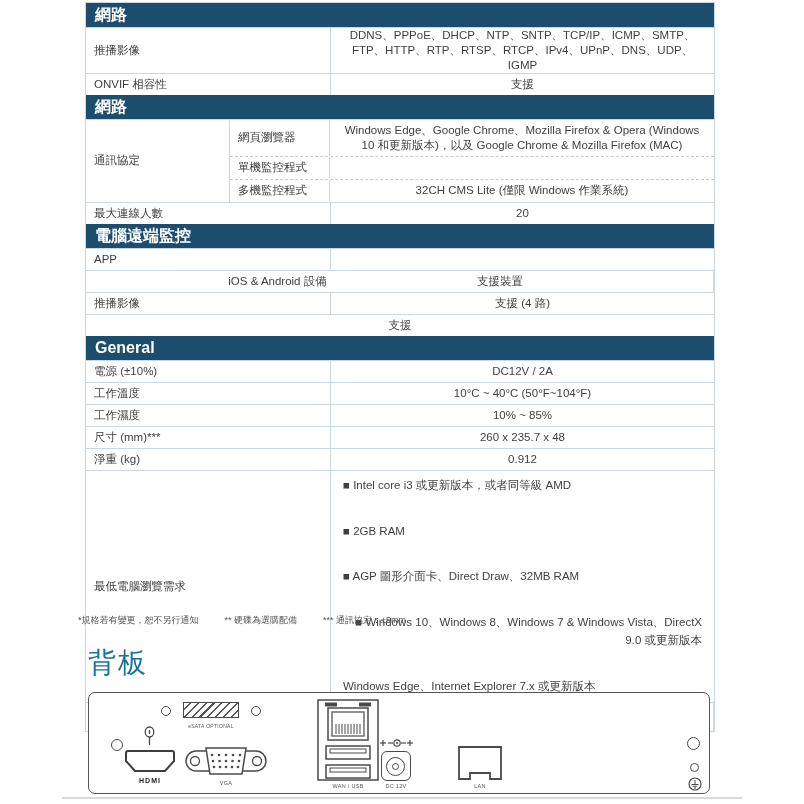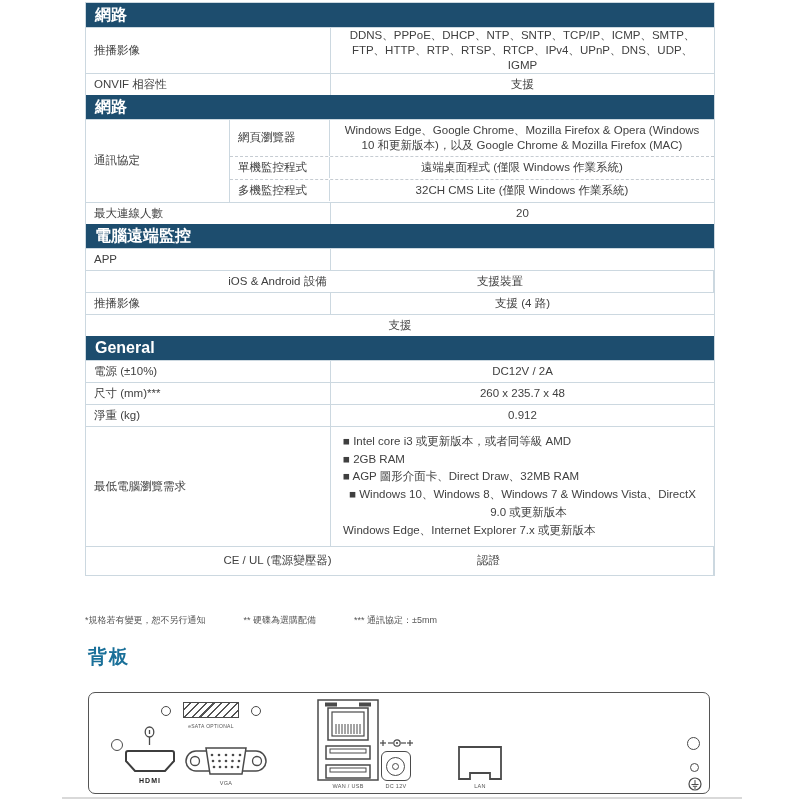--- a/index.html
+++ b/index.html
@@ -13,26 +13,26 @@
   .tr.r29{min-height:29px;}
   .td{box-sizing:border-box;line-height:1.3;}
   .lbl{width:245px;border-right:1px solid #ccd8e0;padding:3px 8px;display:flex;align-items:center;}
   .val{flex:1;display:flex;align-items:center;justify-content:center;text-align:center;padding:0 14px;}
   .glbl{width:144px;border-right:1px solid #ccd8e0;padding:3px 8px;display:flex;align-items:center;}
   .gcol{flex:1;display:flex;flex-direction:column;}
   .subrow{display:flex;min-height:22px;}
   .subrow + .subrow{border-top:1px dashed #c6ccd2;align-items:center;}
   .subrow.h36{min-height:36px;}
   .slbl{width:100px;border-right:1px solid #ccd8e0;padding:3px 8px;display:flex;align-items:center;}
-  .bullets{flex-direction:column;align-items:flex-start;justify-content:center;text-align:center;padding:6px 12px;line-height:1.55;}
+  .bullets{flex-direction:column;align-items:flex-start;justify-content:center;text-align:right;padding:6px 12px;line-height:1.55;gap:28px;}
   .hang{padding-left:12px;text-indent:-12px;}
   
-  .foot{position:absolute;left:85px;top:614px;display:flex;gap:38px;font-size:9px;color:#555;}
+  .foot{position:absolute;left:78px;top:614px;display:flex;gap:26px;font-size:9px;color:#555;}
   
-  .bp-title{position:absolute;left:88px;top:644px;font-size:19px;font-weight:bold;color:#1a7099;letter-spacing:2px;}
+  .bp-title{position:absolute;left:88px;top:644px;font-size:28px;font-weight:normal;color:#1a7099;letter-spacing:2px;}
   .panel{position:absolute;left:88px;top:692px;width:622px;height:102px;border:1.5px solid #555;border-radius:7px;box-sizing:border-box;background:#fff;}
   .panel *{position:absolute;box-sizing:border-box;}
   .hole{border:1.5px solid #4a4a4a;border-radius:50%;}
   .hatch{border:1.5px solid #4a4a4a;background:repeating-linear-gradient(135deg,transparent 0 4px,#555 4px 5.5px);}
   .plabel{font-size:5.5px;color:#555;text-align:center;letter-spacing:.3px;white-space:nowrap;}
   .plabel.big{font-size:7px;font-weight:bold;color:#222;letter-spacing:1px;}
   .dc-jack{border:1.5px solid #4a4a4a;border-radius:6px;}
   .dc-ring{left:4px;top:5px;width:19px;height:19px;border:1.5px solid #4a4a4a;border-radius:50%;}
   .dc-dot{left:10px;top:11px;width:7px;height:7px;border:1.5px solid #4a4a4a;border-radius:50%;}
   .baseline{position:absolute;left:62px;top:797px;width:680px;height:2px;background:#d9d9d9;}
@@ -58,21 +58,20 @@
     <div class="hdr">網路</div>
     <div class="tr">
       <div class="td glbl">通訊協定</div>
       <div class="gcol">
         <div class="subrow h36">
           <div class="td slbl">網頁瀏覽器</div>
           <div class="td val">Windows Edge、Google Chrome、Mozilla Firefox &amp; Opera (Windows 10 和更新版本)，以及 Google Chrome &amp; Mozilla Firefox (MAC)</div>
         </div>
         <div class="subrow">
           <div class="td slbl">單機監控程式</div>
-          <div class="td val">遠端桌面程式 (僅限 Windows 作業系統)</div>
         </div>
         <div class="subrow">
           <div class="td slbl">多機監控程式</div>
           <div class="td val">32CH CMS Lite (僅限 Windows 作業系統)</div>
         </div>
       </div>
     </div>
     <div class="tr">
       <div class="td lbl">最大連線人數</div>
       <div class="td val">20</div>
@@ -91,20 +90,28 @@
       <div class="td val">支援 (4 路)</div>
     </div>
     <div class="tr">
       <div class="td val">支援</div>
     </div>
 
     <div class="hdr">General</div>
     <div class="tr">
       <div class="td lbl">電源 (±10%)</div>
       <div class="td val">DC12V / 2A</div>
+    </div>
+    <div class="tr">
+      <div class="td lbl">工作溫度</div>
+      <div class="td val">10°C ~ 40°C (50°F~104°F)</div>
+    </div>
+    <div class="tr">
+      <div class="td lbl">工作濕度</div>
+      <div class="td val">10% ~ 85%</div>
     </div>
     <div class="tr">
       <div class="td lbl">尺寸 (mm)***</div>
       <div class="td val">260 x 235.7 x 48</div>
     </div>
     <div class="tr">
       <div class="td lbl">淨重 (kg)</div>
       <div class="td val">0.912</div>
     </div>
     <div class="tr">

